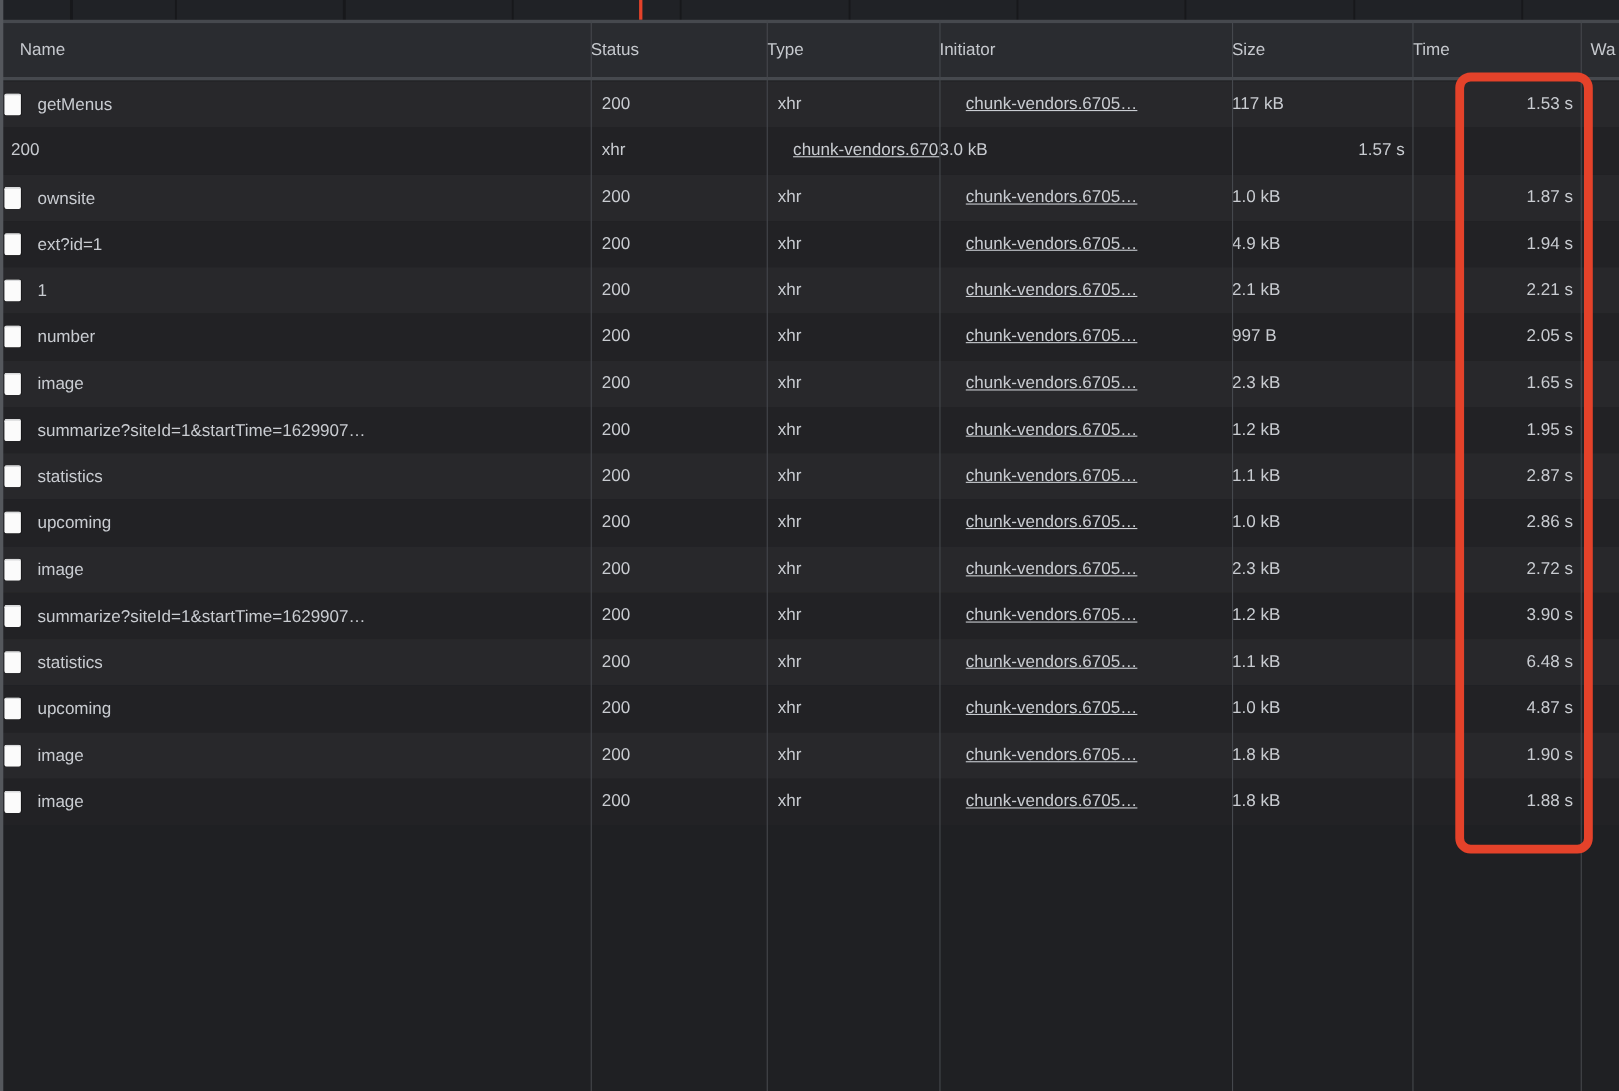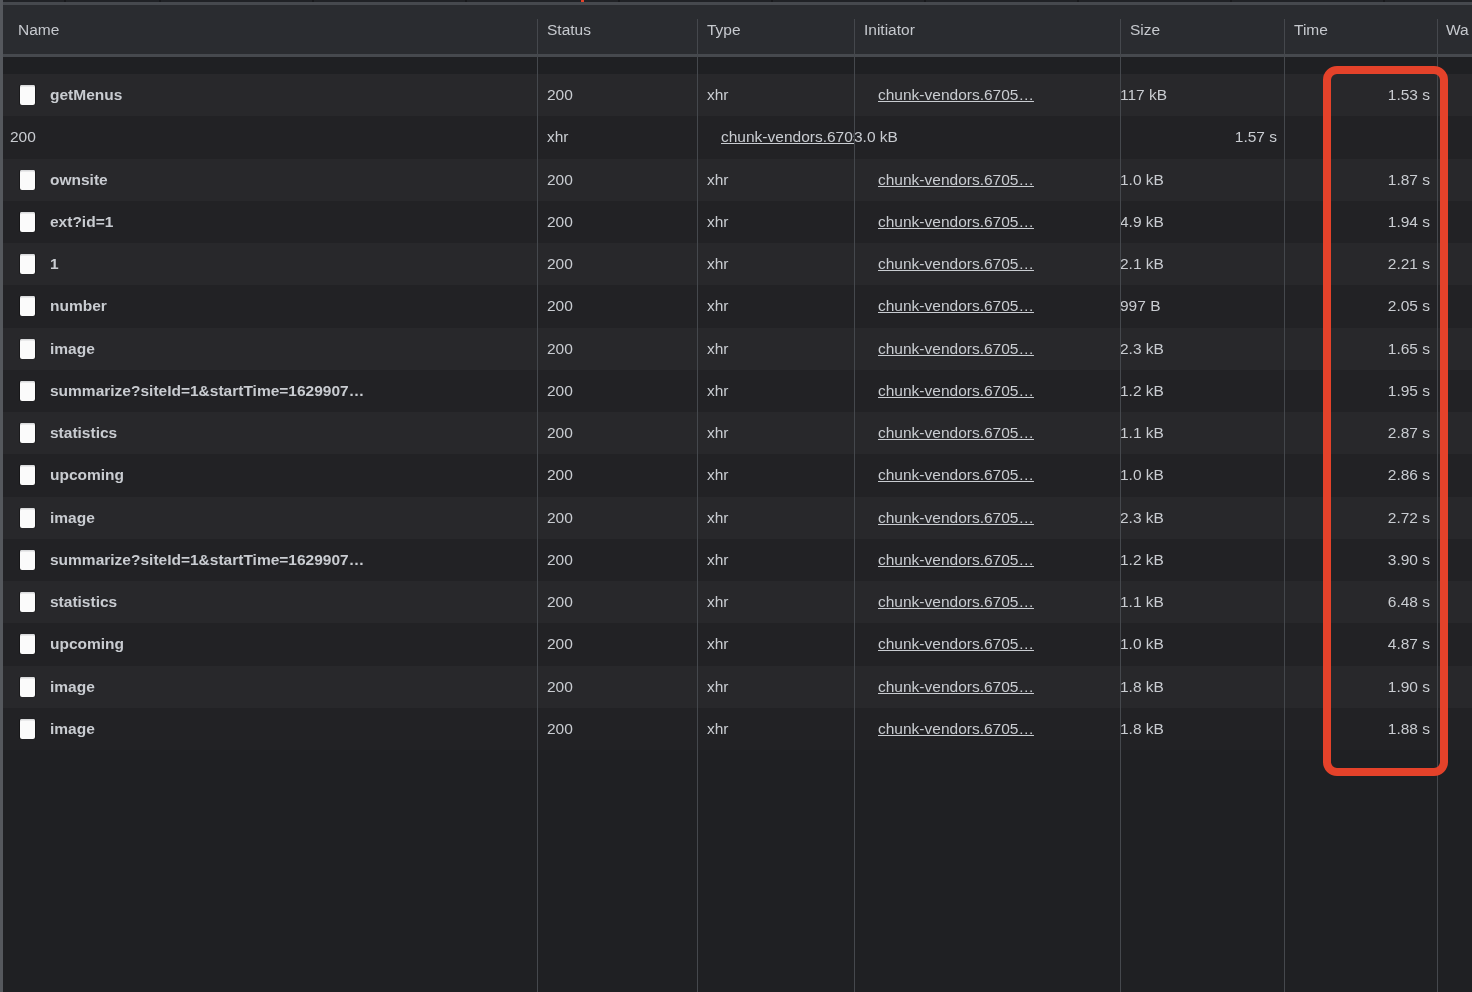--- a/index.html
+++ b/index.html
@@ -11,37 +11,37 @@
   
   .ruler{
     position:absolute;left:0;top:0;width:1472px;height:19px;
     background-color:#202226;
     background-image:repeating-linear-gradient(90deg,#17181b 0 2px,transparent 2px 153px);
     background-position:159px 0;
   }
   .ruler-marker{position:absolute;left:581px;top:0;width:3px;height:19px;}
   
   .gridheader{
-    position:absolute;left:0;top:2px;width:1472px;height:55px;box-sizing:border-box;
+    position:absolute;left:0;top:18px;width:1472px;height:55px;box-sizing:border-box;
     background:#2a2c30;border-top:3px solid #46494e;border-bottom:3px solid #46494e;
     display:grid;grid-template-columns:537px 160px 157px 266px 164px 153px 1fr;
     align-items:center;font-size:15.5px;color:#c6c9ce;z-index:2;
   }
-  .hcell{padding-left:10px;white-space:nowrap;overflow:hidden;}
+  .hcell{white-space:nowrap;overflow:hidden;}
   .hcell.first{padding-left:18px;}
   .hcell.wa{padding-left:9px;}
   
   .rows{position:absolute;left:0;top:74px;width:1472px;z-index:1;}
   .row{
     display:grid;grid-template-columns:537px 160px 157px 266px 164px 153px 1fr;
     height:42.25px;align-items:center;font-size:15.5px;color:#c9ccd1;
   }
   .row:nth-child(odd){background:#28282b;}
   .row:nth-child(even){background:#222225;}
-  .c-name{display:flex;align-items:center;gap:15px;padding-left:20px;overflow:hidden;white-space:nowrap;font-weight:bold;}
+  .c-name{display:flex;align-items:flex-end;gap:15px;padding-left:4px;overflow:hidden;white-space:nowrap;}
   .file-icon{
     flex:0 0 auto;width:15px;height:20px;background:#fbfbfb;border-radius:2px;
     box-shadow:0 0 0 1px rgba(0,0,0,.35), inset 0 1.5px 0 #d9dadc;
   }
   .cell-text{overflow:hidden;text-overflow:ellipsis;}
   .c-status,.c-type{padding-left:10px;white-space:nowrap;}
   .c-initiator{padding-left:24px;overflow:hidden;white-space:nowrap;}
   .link{text-decoration:underline;cursor:pointer;}
   .c-size{text-align:left;padding-right:14px;white-space:nowrap;}
   .c-time{text-align:right;padding-right:7px;white-space:nowrap;}

